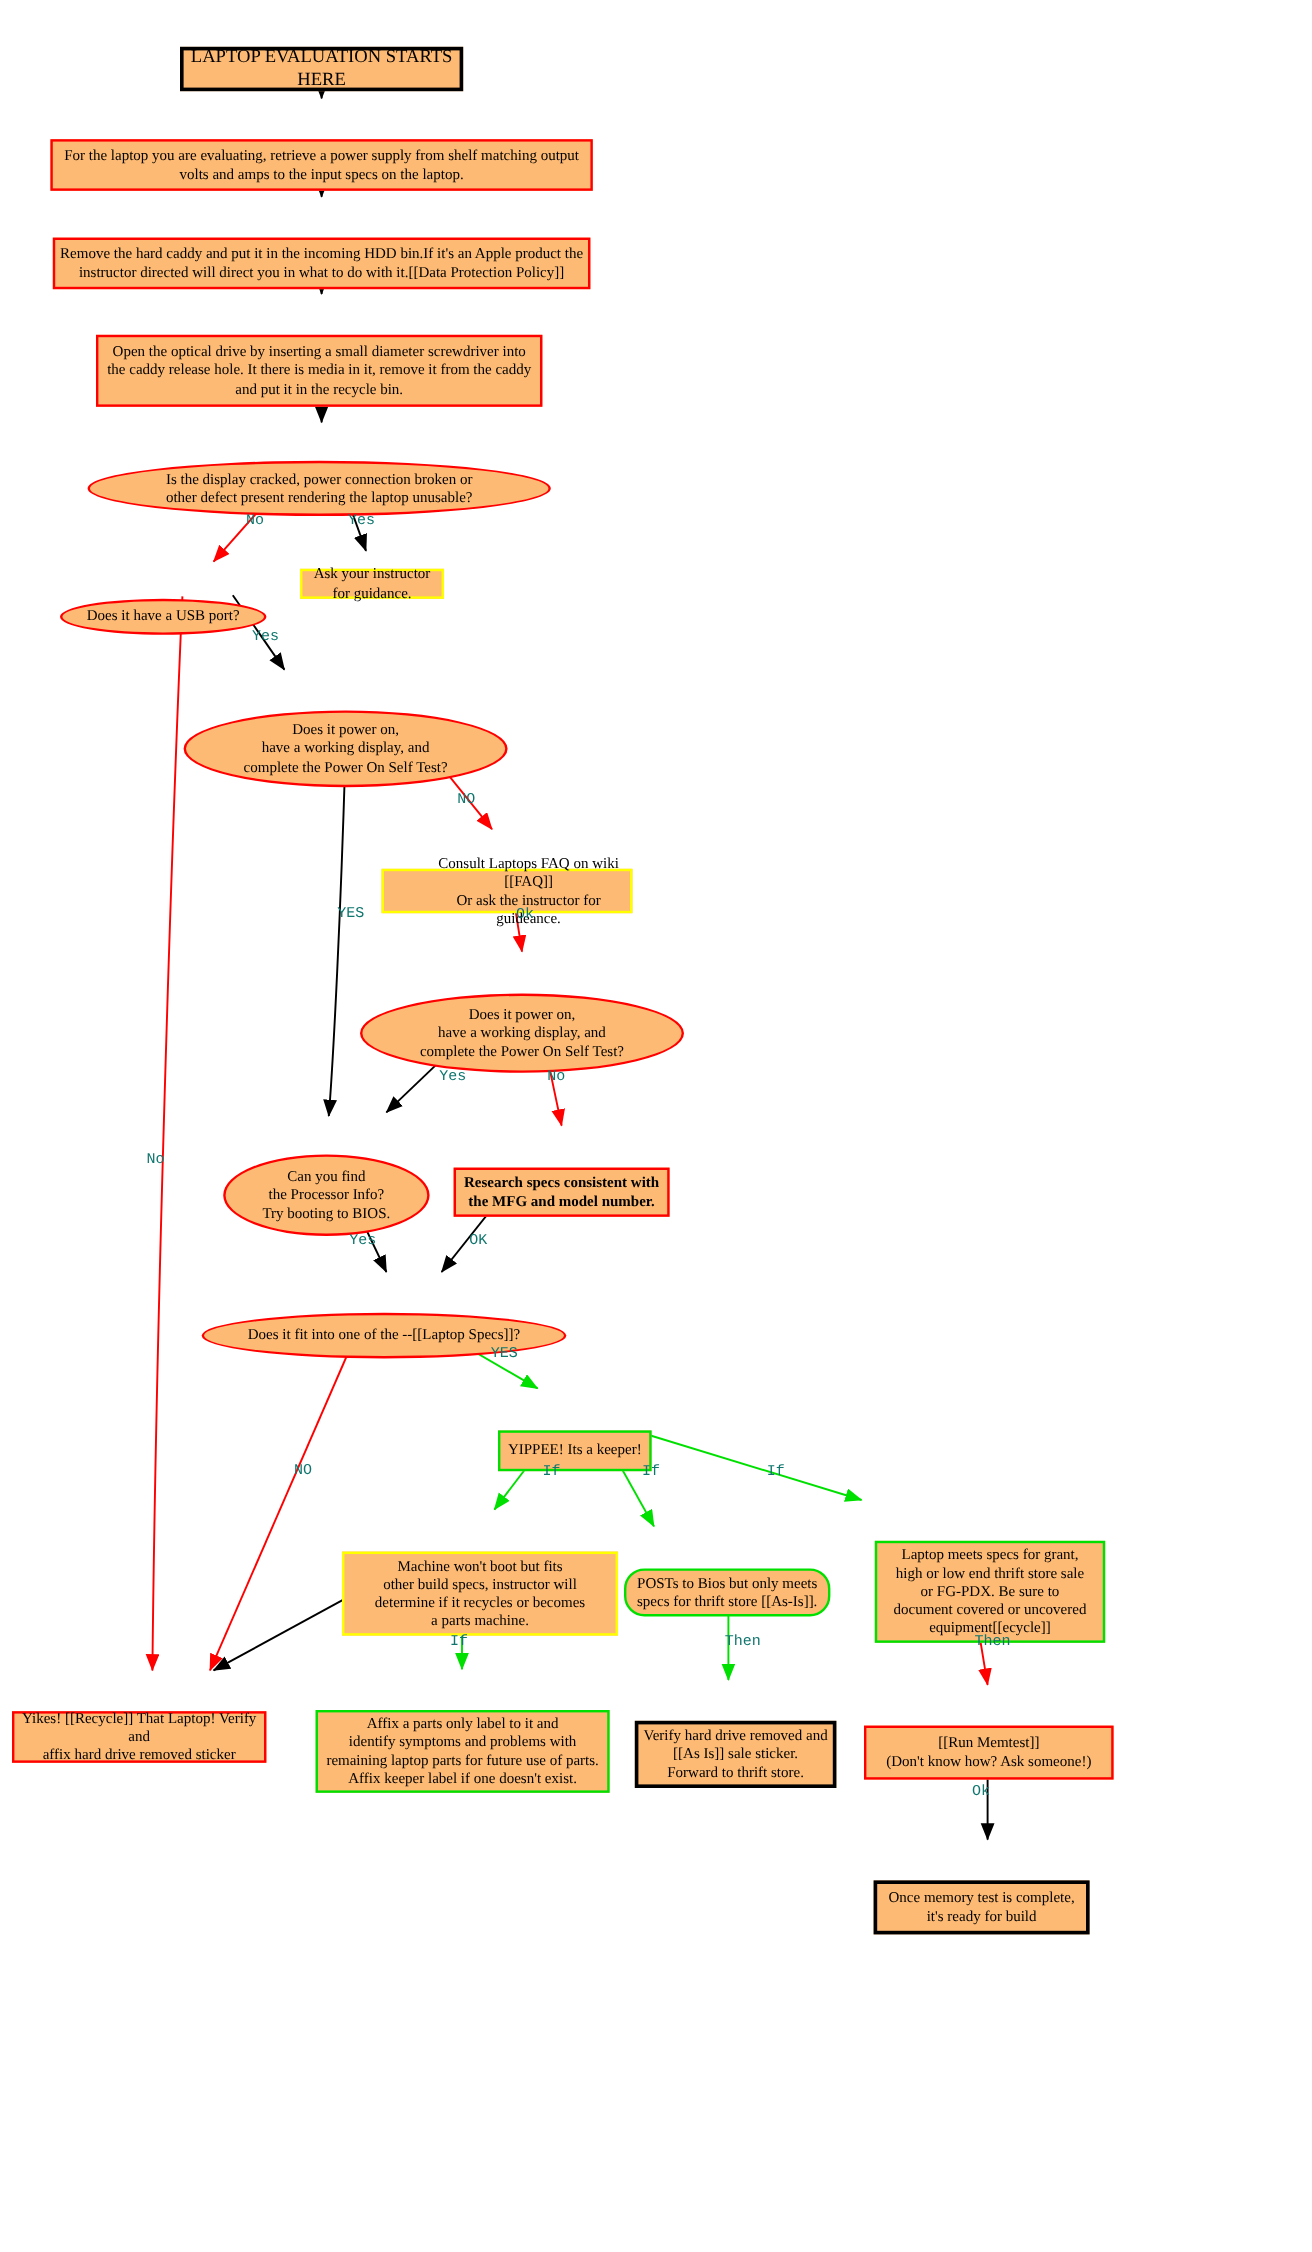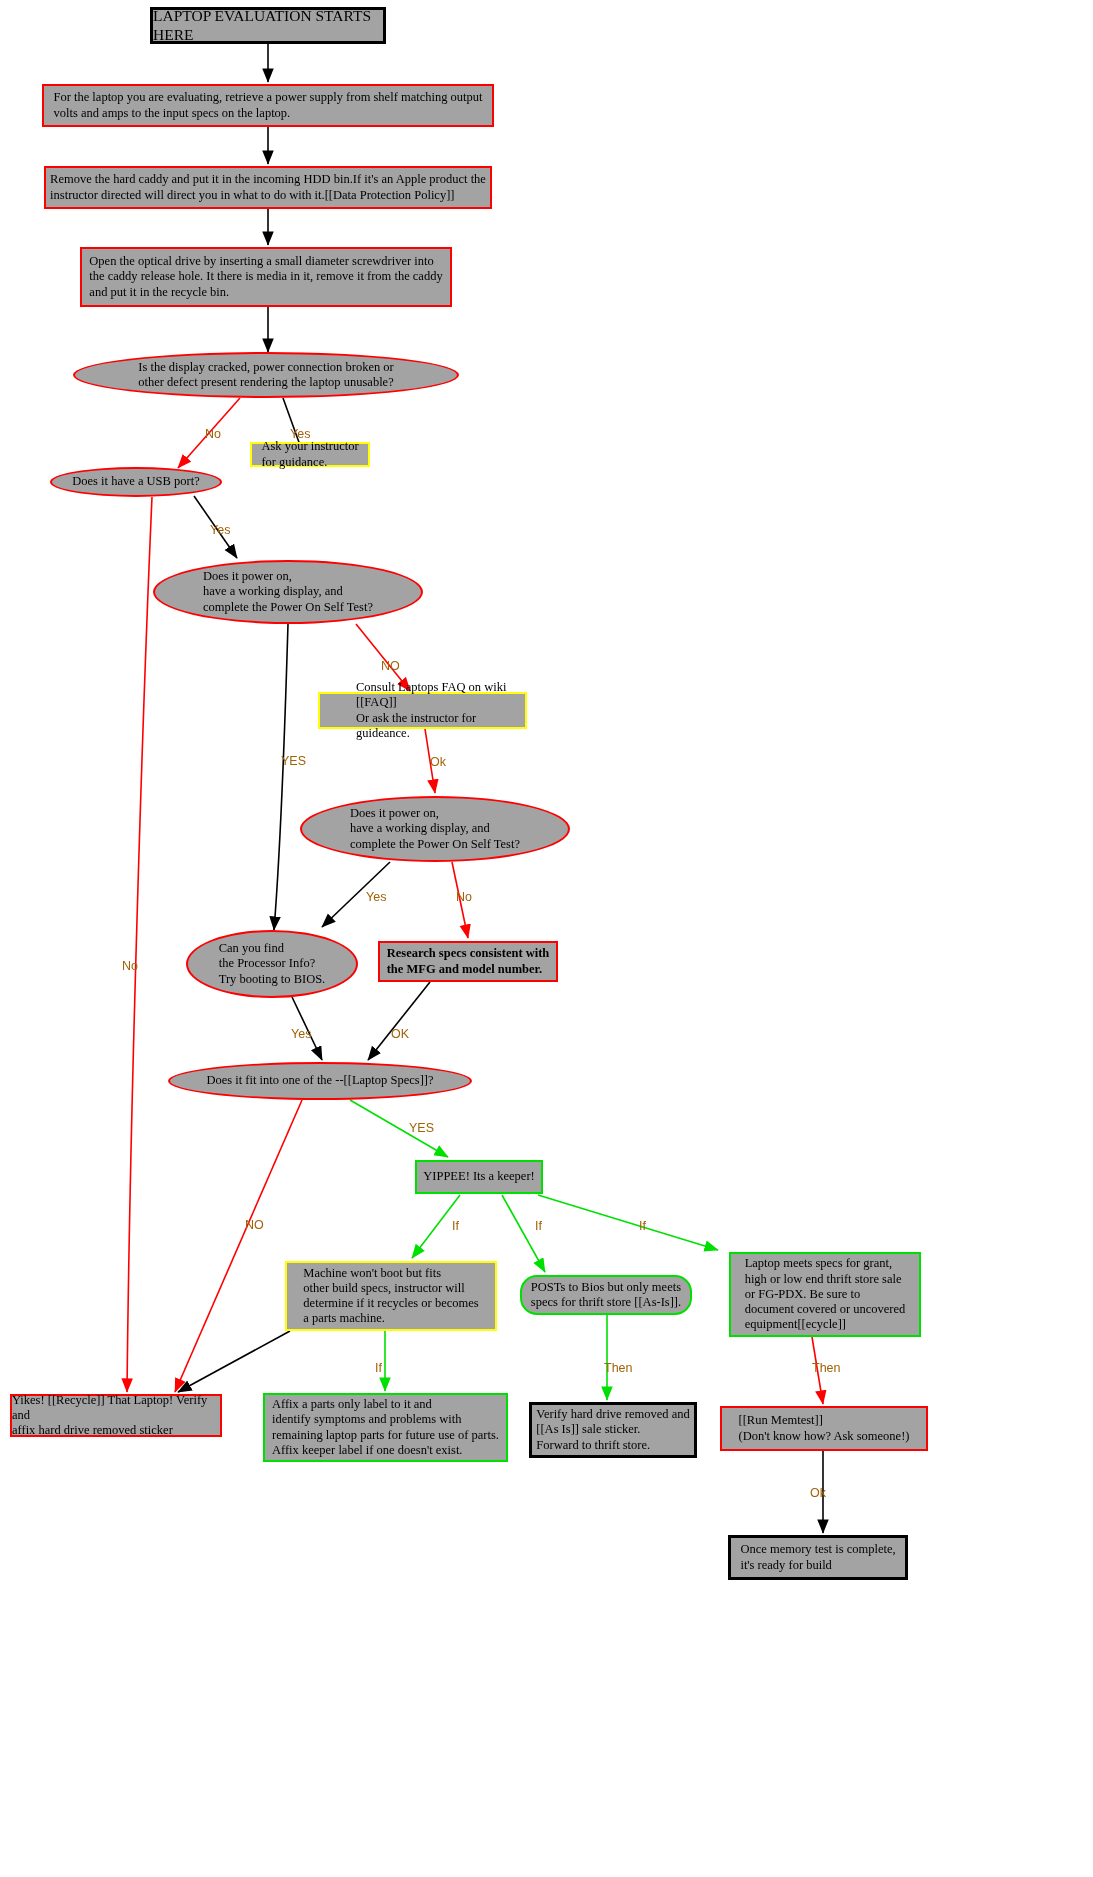--- a/index.html
+++ b/index.html
@@ -26,45 +26,46 @@
     width: 1093px;
     height: 1877px;
     pointer-events: none;
   }
   .node {
     position: absolute;
     box-sizing: border-box;
     display: flex;
     align-items: center;
     justify-content: center;
-    text-align: left;
-    background: #a3a3a3;
+    text-align: center;
+    background: #fdba74;
     line-height: 1.22;
     white-space: pre-line;
+    margin-top: 32px;
   }
   .box {
     border-style: solid;
   }
   .box.thin  { border-width: 2px; }
   .box.thick { border-width: 3px; }
   .ell {
     border-style: solid;
     border-width: 2px;
     border-radius: 50%;
   }
   .b-black { border-color: #000000; }
   .b-red   { border-color: #ff0000; }
   .b-yellow{ border-color: #ffff00; }
   .b-green { border-color: #00e000; }
 
   .edge-label {
     position: absolute;
-    font-family: Liberation Sans, sans-serif;
+    font-family: Liberation Mono, monospace;
     font-size: 12.5px;
-    color: #a16207;
+    color: #0f766e;
     background: transparent;
     white-space: nowrap;
   }
   .t125 { font-size: 12.5px; }
   .t15  { font-size: 15.5px; }
 </style>
 </head>
 <body>
 
 <div id="canvas">
@@ -168,21 +169,21 @@
 the Processor Info?
 Try booting to BIOS.</div>
 
   <div class="node box thin b-red t125" style="left:378px; top:941px; width:180px; height:41px;font-weight:bold;">Research specs consistent with
 the MFG and model number.</div>
 
   <div class="node ell b-red t125" style="left:168px; top:1062px; width:304px; height:38px;">Does it fit into one of the --[[Laptop Specs]]?</div>
 
   <div class="node box thin b-green t125" style="left:415px; top:1160px; width:128px; height:34px;font-family:Liberation Serif, serif;">YIPPEE! Its a keeper!</div>
 
-  <div class="node box thin b-yellow t125" style="left:285px; top:1261px; width:212px; height:70px;">Machine won't boot but fits
+  <div class="node box thin b-yellow t125" style="left:285px; top:1261px; width:230px; height:70px;">Machine won't boot but fits
 other build specs, instructor will
 determine if it recycles or becomes
 a parts machine.</div>
 
   <div class="node box thin b-green t125" style="left:520px; top:1275px; width:172px; height:40px;border-radius:17px;">POSTs to Bios but only meets
 specs for thrift store [[As-Is]].</div>
 
   <div class="node box thin b-green t125" style="left:729px; top:1252px; width:192px; height:85px;">Laptop meets specs for grant,
 high or low end thrift store sale
 or FG-PDX. Be sure to

